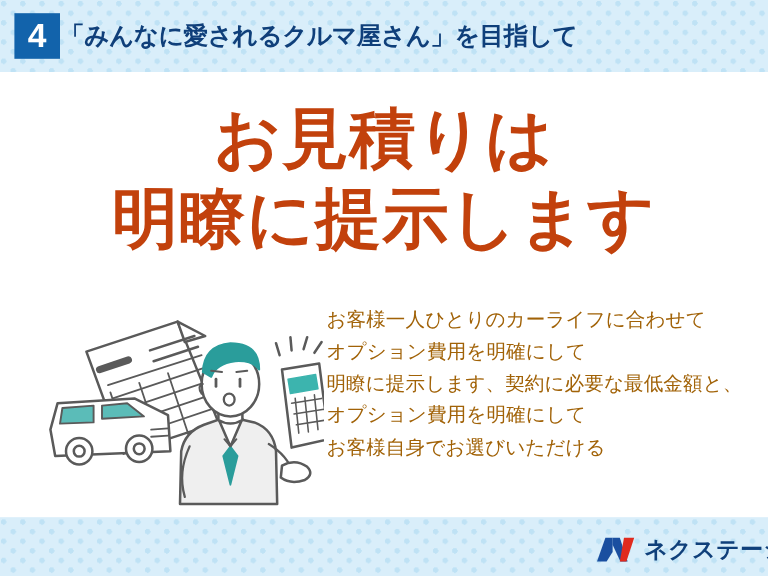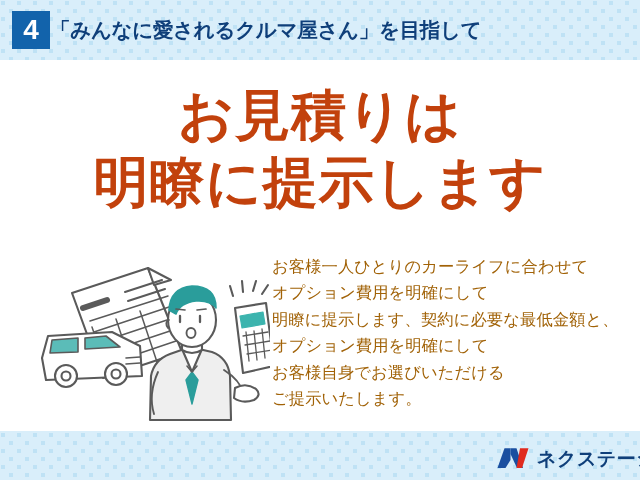--- a/index.html
+++ b/index.html
@@ -145,21 +145,20 @@
       <span class="l1">お見積りは</span>
       <span class="l2">明瞭に提示します</span>
     </div>
 
     <div class="body-copy">
       <span>お客様一人ひとりのカーライフに合わせて</span>
       <span>オプション費用を明確にして</span>
       <span>明瞭に提示します、契約に必要な最低金額と、</span>
       <span>オプション費用を明確にして</span>
       <span>お客様自身でお選びいただける</span>
-      <span>ご提示いたします。</span>
     </div>
 
     <svg class="illus" viewBox="0 0 240 175">
       <g fill="none" stroke="#5a5a5a" stroke-width="2.1" stroke-linecap="round" stroke-linejoin="round">
 
         <g>
           <path d="M42 45 L118 20 L152 104 L73 130 Z" fill="#ffffff"></path>
           <path d="M118 20 L124 37 L141 32 Z" fill="#ffffff"></path>
 
           <path d="M53 60 L77 52" stroke-width="6"></path>

